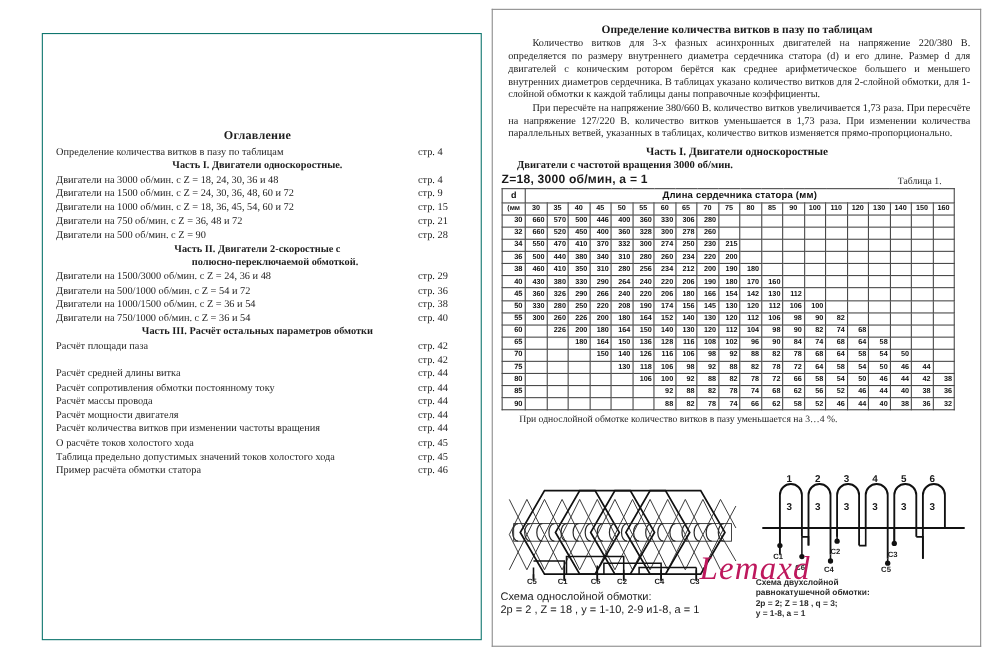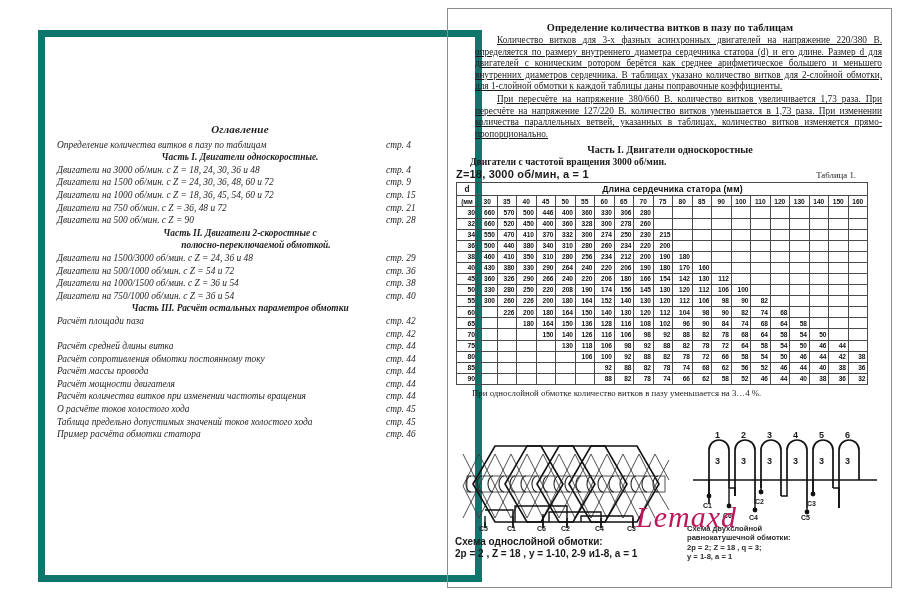--- a/index.html
+++ b/index.html
@@ -17,25 +17,24 @@
   }
   .spread {
     position: absolute;
     inset: 0;
     display: flex;
   }
   .page-left {
     position: absolute;
     left: 38px;
     top: 30px;
-    width: 444px;
+    width: 400px;
     height: 552px;
-    border: 7px solid #0f766e;
+    border: 1px solid #0f766e;
     box-sizing: border-box;
-    font-style: italic;
   }
   .page-right {
     position: absolute;
     left: 447px;
     top: 8px;
     width: 445px;
     height: 580px;
     border: 1px solid #8d8d8d;
     border-top: none;
     box-sizing: border-box;
@@ -101,23 +100,22 @@
     text-align: center;
     font-weight: bold;
     font-size: 10.4px;
     margin: 4px 0 2px 0;
   }
   .para {
     font-size: 9.3px;
     line-height: 11.6px;
     text-align: justify;
     text-indent: 22px;
-    margin: 0 0 1px 17px;
+    margin: 0 0 1px 4px;
     padding: 0 2px;
-    text-decoration: underline;
   }
   .doc-h2 {
     text-align: center;
     font-weight: bold;
     font-size: 10.2px;
     margin: 4px 0 1px 0;
   }
   .doc-h3 {
     font-weight: bold;
     font-size: 9.6px;
@@ -191,21 +189,21 @@
     height: 165px;
   }
   .fig {
     position: absolute;
     top: 0;
   }
   .fig-a { left: 0;   width: 225px; }
   .fig-b { left: 232px; width: 200px; }
   .fig-cap {
     font-family: "Liberation Sans", "DejaVu Sans", sans-serif;
-    font-weight: bold;
+    font-weight: normal;
     font-size: 10px;
     line-height: 12px;
     color: #1a1a1a;
   }
   .fig-cap-b {
     font-family: "Liberation Sans", "DejaVu Sans", sans-serif;
     font-weight: bold;
     font-size: 7.6px;
     line-height: 9.4px;
     color: #2b2b2b;

